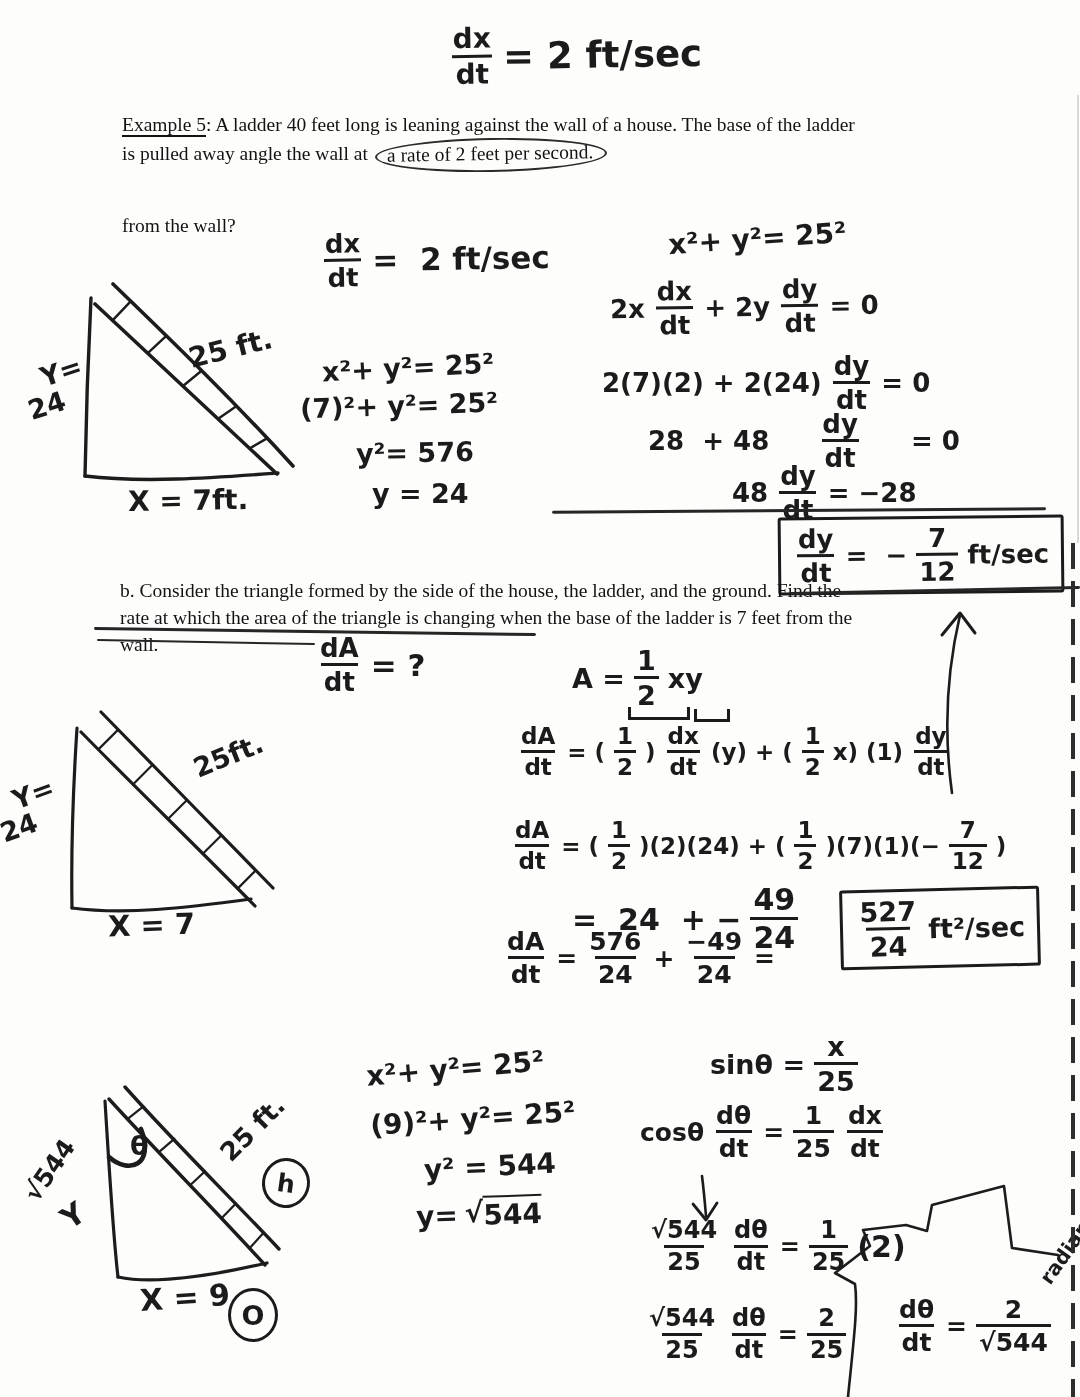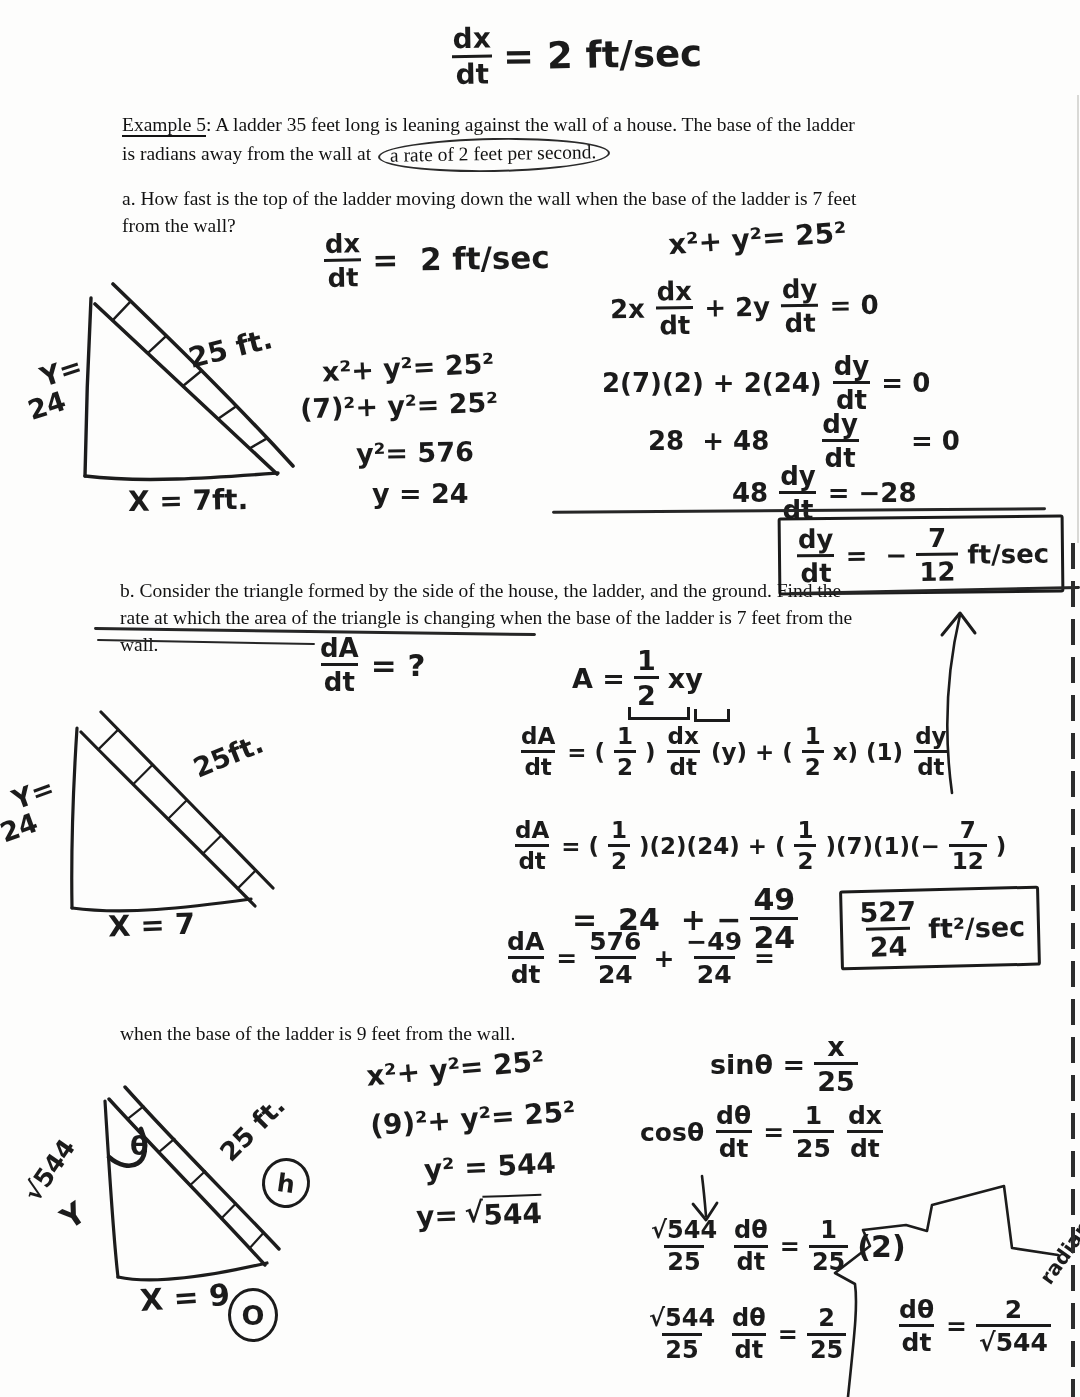--- a/index.html
+++ b/index.html
@@ -36,26 +36,26 @@
 
 <div class="hw eq" style="left:448px;top:22px;font-size:28px;transform:rotate(-1deg);">
   <span class="frac">
     <span class="num">dx</span>
     <span class="den">dt</span>
   </span>
   <span class="tk" style="font-size:37px;">= 2 ft/sec</span>
 </div>
 
 <div class="typed" style="left:122px;top:111px;width:870px;white-space:normal;">
-  <span><span class="ex-label">Example 5</span><span>:  </span></span><span>A ladder 35 feet long is leaning against the wall of a house.  The base of the ladder</span><br>
-  <span>is radians away from the wall at </span><span class="circled">a rate of 2 feet per second.</span>
+  <span><span class="ex-label">Example 5</span><span>:  </span></span><span>A ladder 40 feet long is leaning against the wall of a house.  The base of the ladder</span><br>
+  <span>is pulled away angle the wall at </span><span class="circled">a rate of 2 feet per second.</span>
 </div>
 
 <div class="typed" style="left:122px;top:185px;width:870px;white-space:normal;">
-  <span>a.  How fast is the top of the ladder moving down the wall when the base of the ladder is 7 feet</span><br>
+  <br>
   <span>from the wall?</span>
 </div>
 
 <svg style="left:35px;top:278px;" width="290" height="255" viewBox="0 0 290 255">
   <path stroke-width="3.4" d="M56,20 C53,80 51,140 50,198"></path>
   <path stroke-width="3.4" d="M50,198 C108,205 175,200 243,195"></path>
   <path stroke-width="3.6" d="M60,26 C118,80 178,136 242,196"></path>
   <path stroke-width="3.6" d="M78,6 C136,62 196,120 258,188"></path>
   <path stroke-width="2.4" d="M77.6,42.4 L95.4,23.6 M112.8,75.2 L130.2,58.8 M148,108 L165,94 M183.2,140.8 L199.8,129.2 M214.9,170.3 L231.1,160.9"></path>
 </svg>
@@ -189,21 +189,20 @@
   <span class="tk">=</span>
 </div>
 
 <div class="hw box eq" style="left:840px;top:888px;font-size:27px;transform:rotate(-1.4deg);">
   <span class="frac"><span class="num">527</span><span class="den">24</span></span>
   <span class="tk">ft²/sec</span>
 </div>
 
 <div class="typed" style="left:120px;top:993px;width:880px;white-space:normal;">
   <br>
-  <span>when the base of the ladder is 9 feet from the wall.</span>
 </div>
 
 <svg style="left:5px;top:1085px;" width="330" height="290" viewBox="0 0 330 290">
   <path stroke-width="3.2" d="M100,16 C104,80 108,150 113,192"></path>
   <path stroke-width="3.2" d="M113,192 C150,200 210,190 262,178"></path>
   <path stroke-width="3.4" d="M104,14 C155,70 210,125 260,180"></path>
   <path stroke-width="3.4" d="M120,2 C170,58 225,112 274,164"></path>
   <path stroke-width="2.2" d="M122.7,33.9 L138.5,21.4 M153.9,67.1 L169.3,53.8 M185.1,100.3 L200.1,86.2 M216.3,133.5 L230.9,118.6 M244.4,163.4 L258.6,147.8"></path>
   <path stroke-width="4.6" d="M104,72 C124,90 150,80 136,44"></path>
 </svg>

